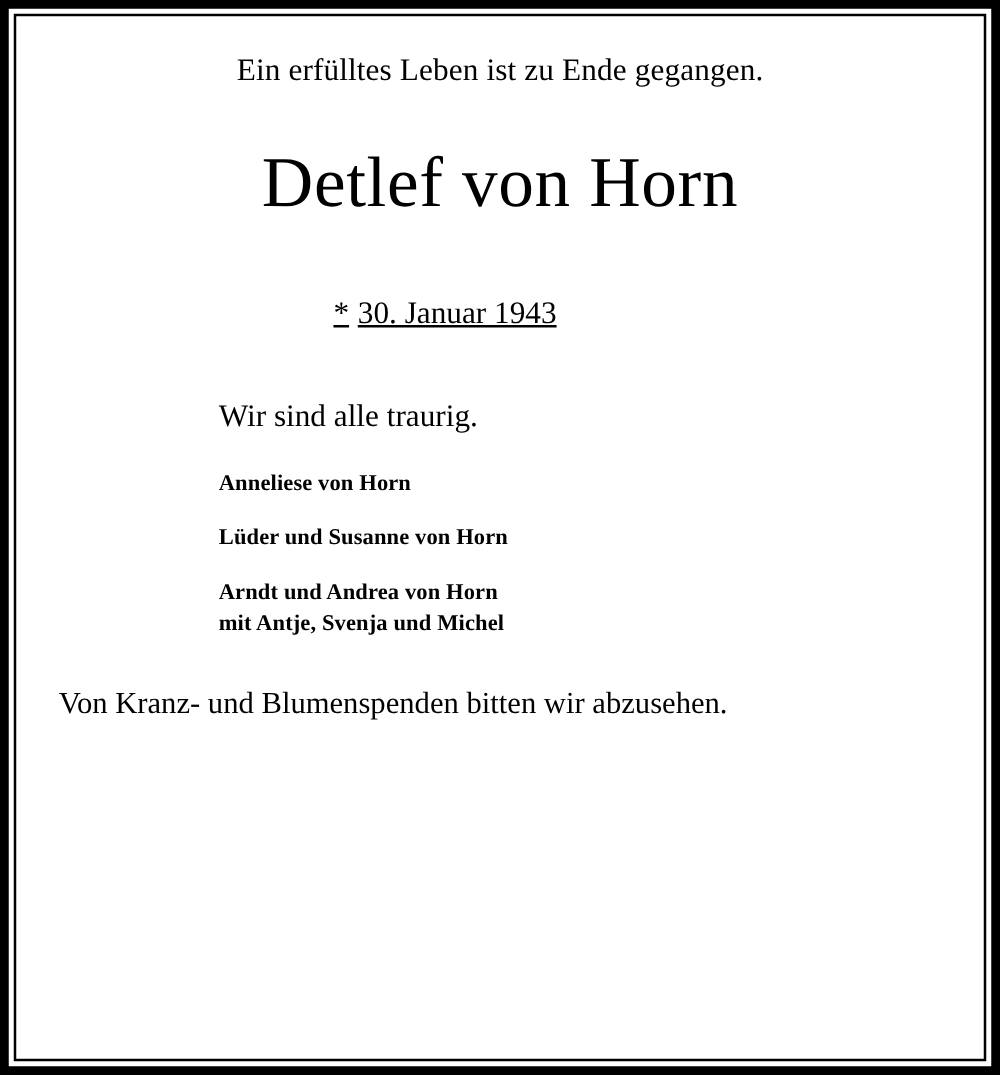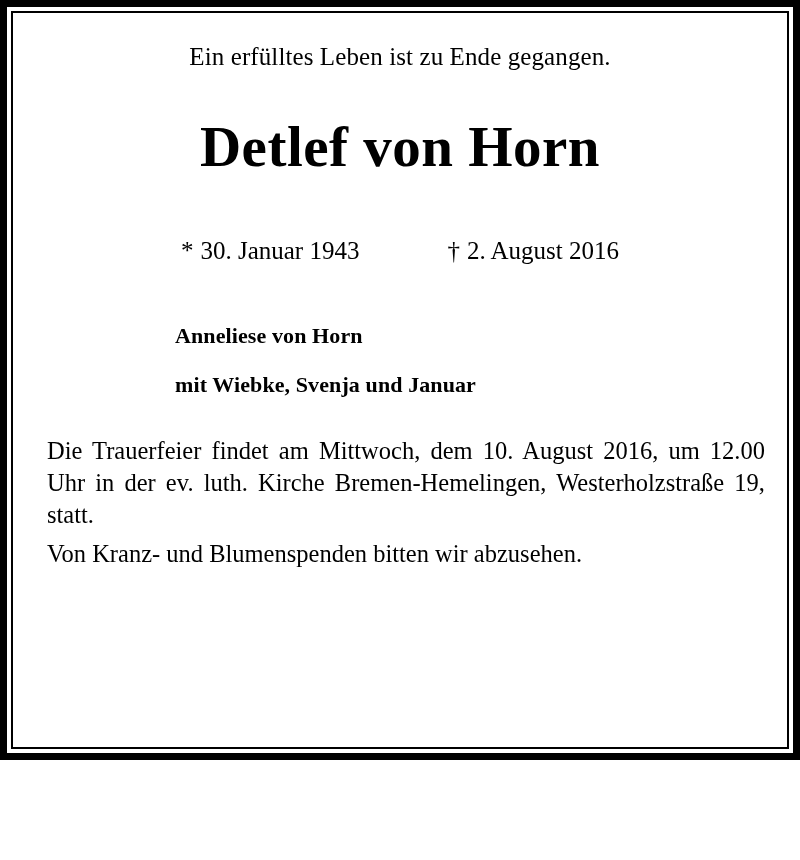--- a/index.html
+++ b/index.html
@@ -13,21 +13,21 @@
     height: 860px;
     font-family: "Liberation Serif", "DejaVu Serif", serif;
     color: #000000;
     -webkit-font-smoothing: antialiased;
   }
 
   
   .notice {
     box-sizing: border-box;
     width: 800px;
-    height: 760px;
+    height: 860px;
     border: 7px solid #000000;
     background: #ffffff;
     padding: 4px;
   }
   .notice-inner {
     box-sizing: border-box;
     width: 100%;
     height: 100%;
     border: 2px solid #000000;
     background: #ffffff;
@@ -45,54 +45,55 @@
   
   .epigraph {
     text-align: center;
     font-size: 25px;
     line-height: 1.1;
     margin-top: 30px;
     letter-spacing: 0.1px;
   }
   .deceased-name {
     text-align: center;
-    font-weight: 700;
+    font-weight: 400;
     font-size: 57px;
     line-height: 1.05;
     margin-top: 46px;
     letter-spacing: 0.5px;
   }
   .dates-row {
     display: flex;
     justify-content: center;
     align-items: baseline;
     font-size: 25px;
     line-height: 1.1;
     margin-top: 22px;
+    text-decoration: underline;
   }
   .date-birth { margin-right: 88px; }
   .date-symbol { margin-right: 7px; }
 
   
   .survivors {
     margin-top: 56px;
     padding-left: 150px;
   }
   .survivors-intro {
     font-size: 25px;
     line-height: 1.1;
     margin-bottom: 26px;
   }
   .survivor-group {
     margin-bottom: 18px;
   }
   .survivor-group:last-child { margin-bottom: 0; }
   .survivor-line {
     font-weight: 700;
-    font-size: 22px;
+    font-size: 18px;
     line-height: 1.42;
     white-space: pre;
     letter-spacing: 0.1px;
   }
 
   
   .arrangements {
     margin-top: 34px;
     padding: 0 10px 0 22px;
   }
@@ -117,37 +118,38 @@
 <div class="notice">
   <div class="notice-inner">
     <div class="notice-body">
 
       <div class="epigraph">Ein erfülltes Leben ist zu Ende gegangen.</div>
 
       <h1 class="deceased-name">Detlef von Horn</h1>
 
       <div class="dates-row">
         <span class="date-birth"><span class="date-symbol">*</span><span>30. Januar 1943</span></span>
-        <span class="date-death"><span class="date-symbol">†</span><span>2. August 2016</span></span>
       </div>
 
       <div class="survivors">
+        <div class="survivors-intro">Wir sind alle traurig.</div>
         <div id="survivor-groups">
             <div class="survivor-group">
               <div class="survivor-line">Anneliese von Horn</div>
             </div>
             <div class="survivor-group">
+              <div class="survivor-line">Lüder und Susanne von Horn</div>
             </div>
             <div class="survivor-group">
-              <div class="survivor-line">mit Wiebke, Svenja und Januar</div>
+              <div class="survivor-line">Arndt und Andrea von Horn</div>
+              <div class="survivor-line">mit Antje, Svenja und Michel</div>
             </div>
           </div>
       </div>
 
       <div class="arrangements">
-        <p class="arrangement-para">Die Trauerfeier findet am Mittwoch, dem 10. August 2016, um 12.00 Uhr in der ev. luth. Kirche Bremen-Hemelingen, Westerholzstraße 19, statt.</p>
         <p class="arrangement-line">Von Kranz- und Blumenspenden bitten wir abzusehen.</p>
 
       </div>
 
     </div>
   </div>
 </div>
 
 </body></html>

